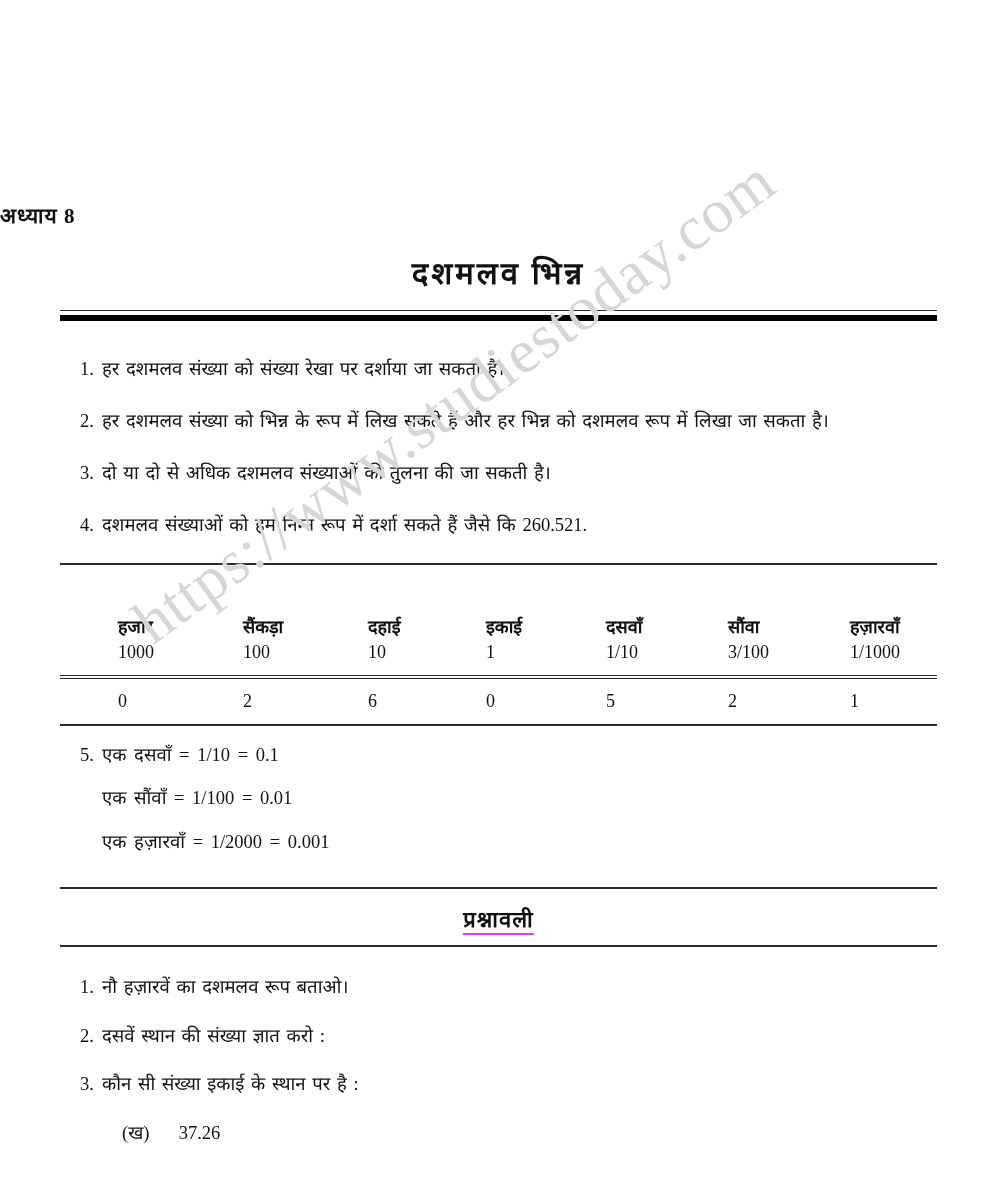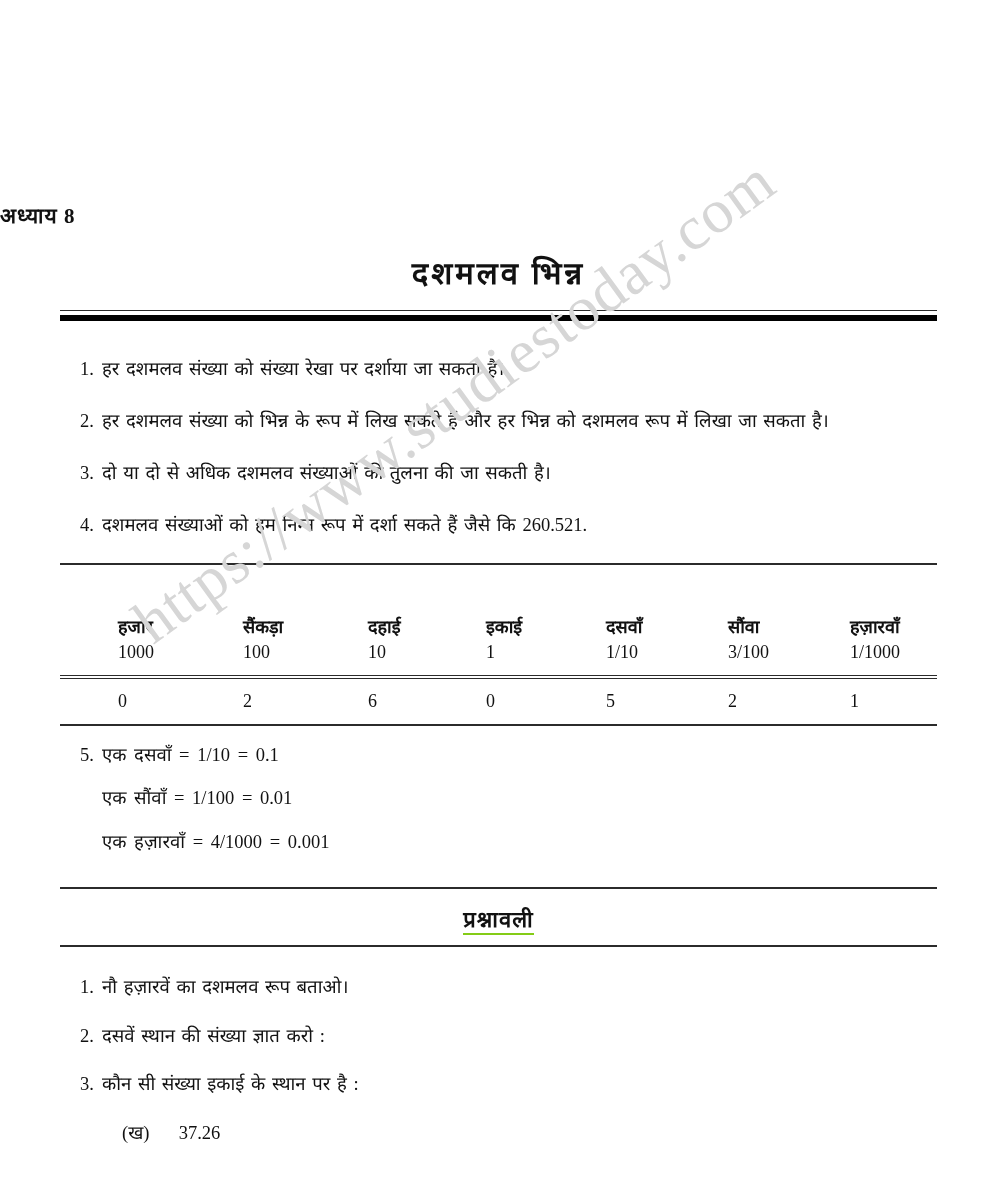--- a/index.html
+++ b/index.html
@@ -180,21 +180,21 @@
     margin: 30px 60px 0 60px;
   }
   .exercise-title {
     text-align: center;
     font-size: 22px;
     font-weight: bold;
     padding: 14px 0 12px 0;
     letter-spacing: 1px;
   }
   .exercise-title span {
-    border-bottom: 2px solid #84cc16;
+    border-bottom: 2px solid #d946ef;
     padding-bottom: 1px;
   }
 
   
   .questions {
     margin: 26px 60px 0 60px;
   }
   .q-row {
     display: flex;
     align-items: flex-start;
@@ -316,21 +316,21 @@
       <div class="eq-row">
         <div class="eq-num">5.</div>
         <div class="eq-text">एक दसवाँ   =  1/10  =  0.1</div>
       </div>
       <div class="eq-row cont">
         <div class="eq-num">5.</div>
         <div class="eq-text">एक सौंवाँ  =  1/100  =  0.01</div>
       </div>
       <div class="eq-row cont">
         <div class="eq-num">5.</div>
-        <div class="eq-text">एक हज़ारवाँ =  4/1000  =  0.001</div>
+        <div class="eq-text">एक हज़ारवाँ =  1/2000  =  0.001</div>
       </div>
     </div>
 
     <div class="exercise-wrap">
       <div class="rule-single"></div>
       <div class="exercise-title">
         <span>प्रश्नावली</span>
       </div>
       <div class="rule-single"></div>
     </div>

